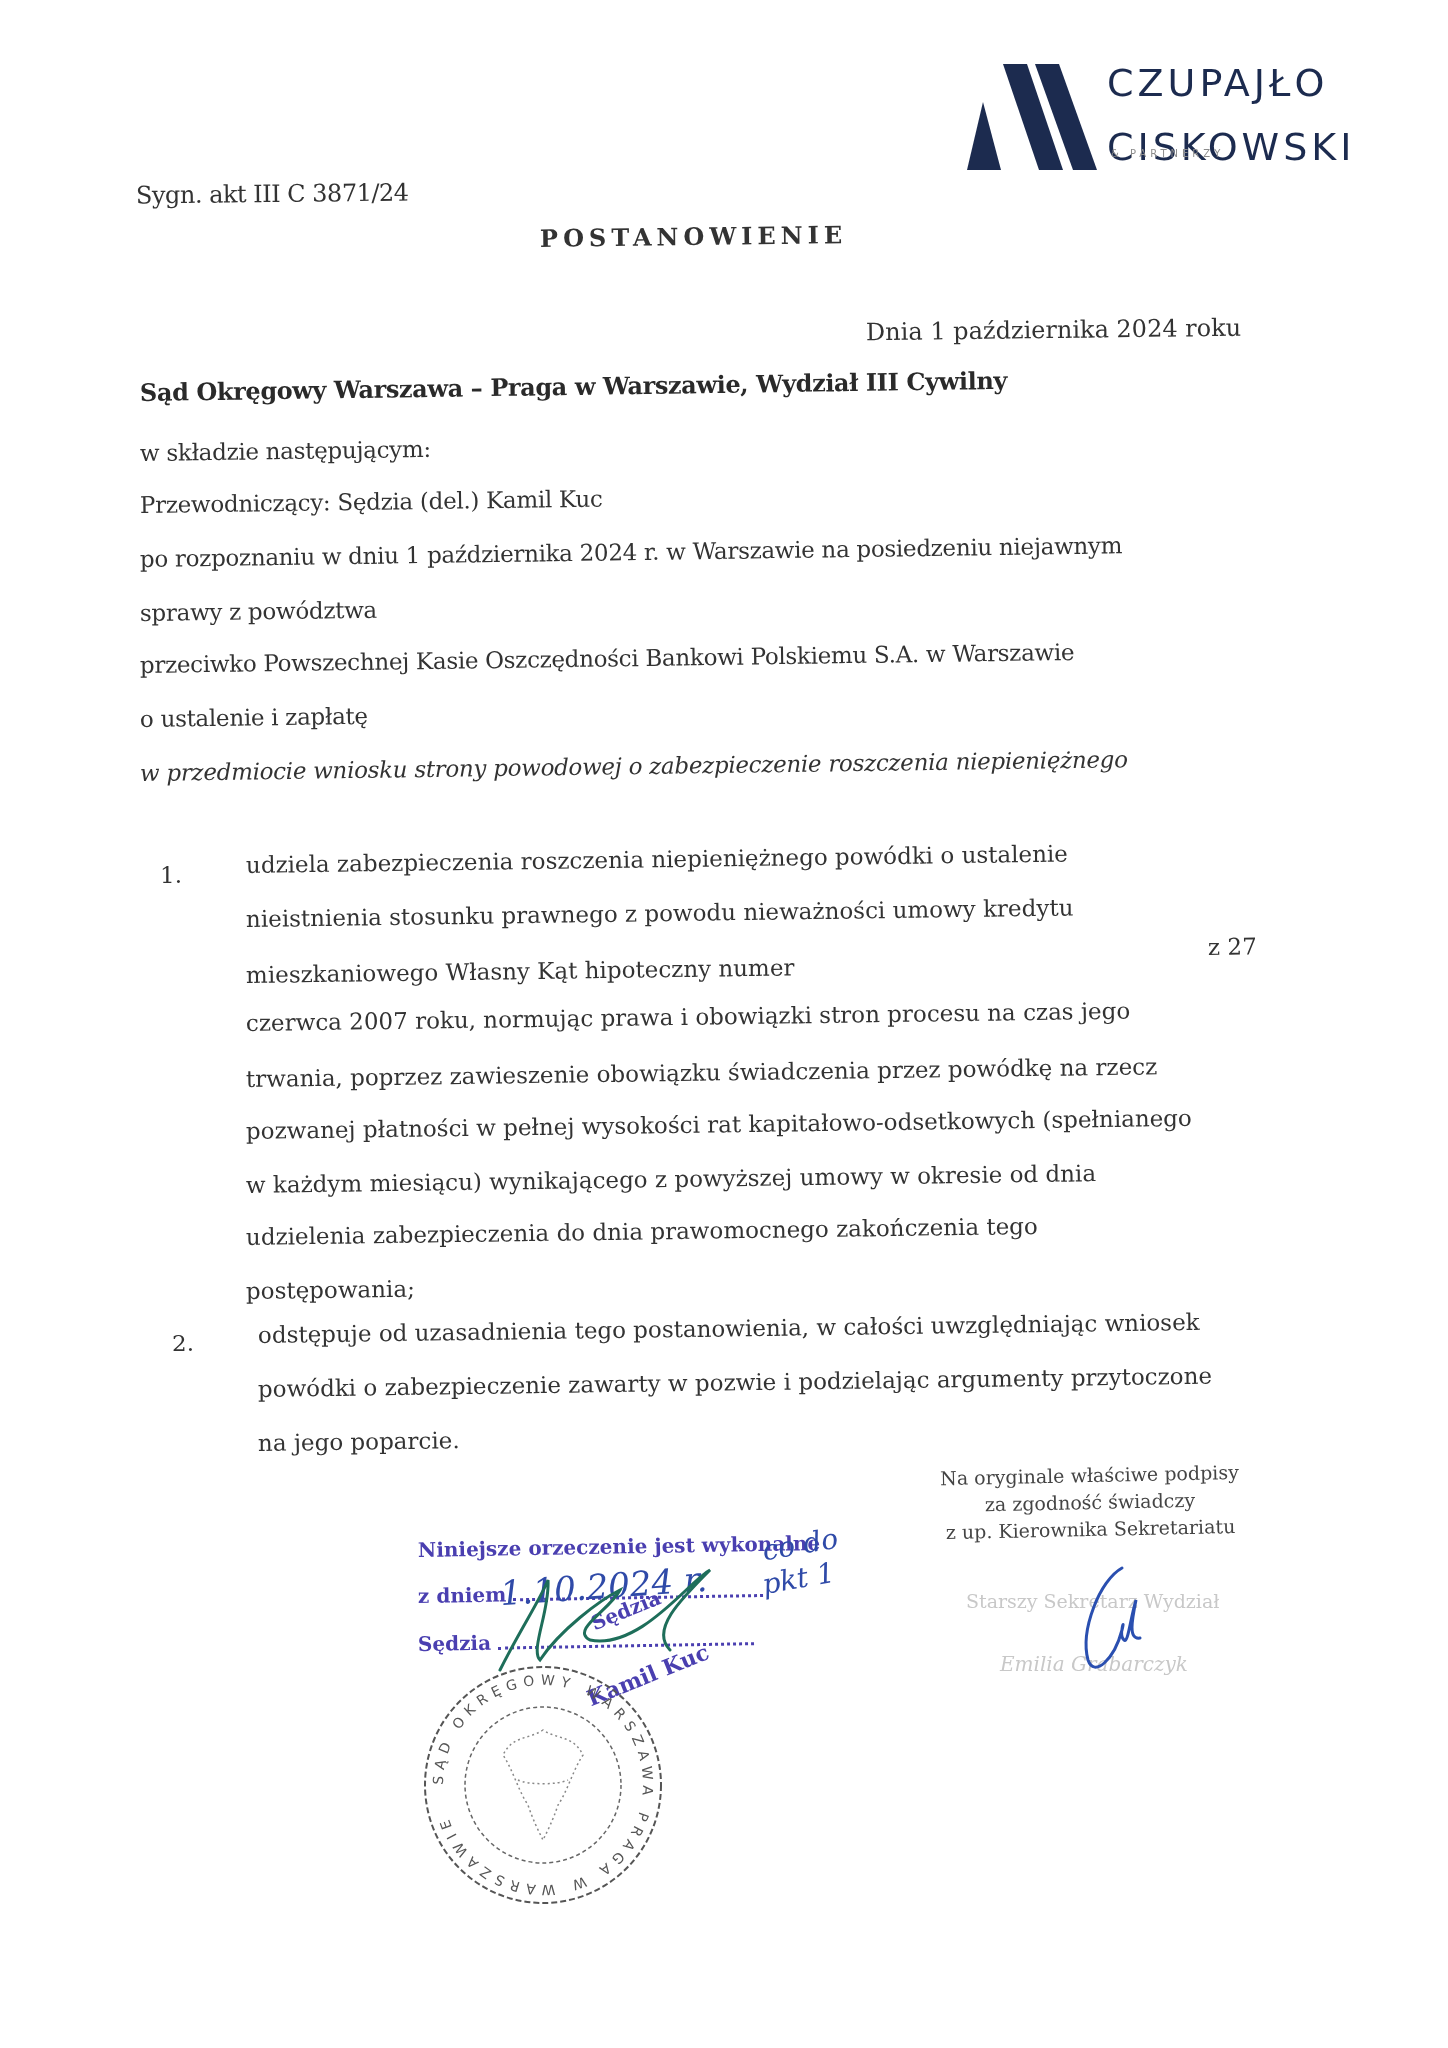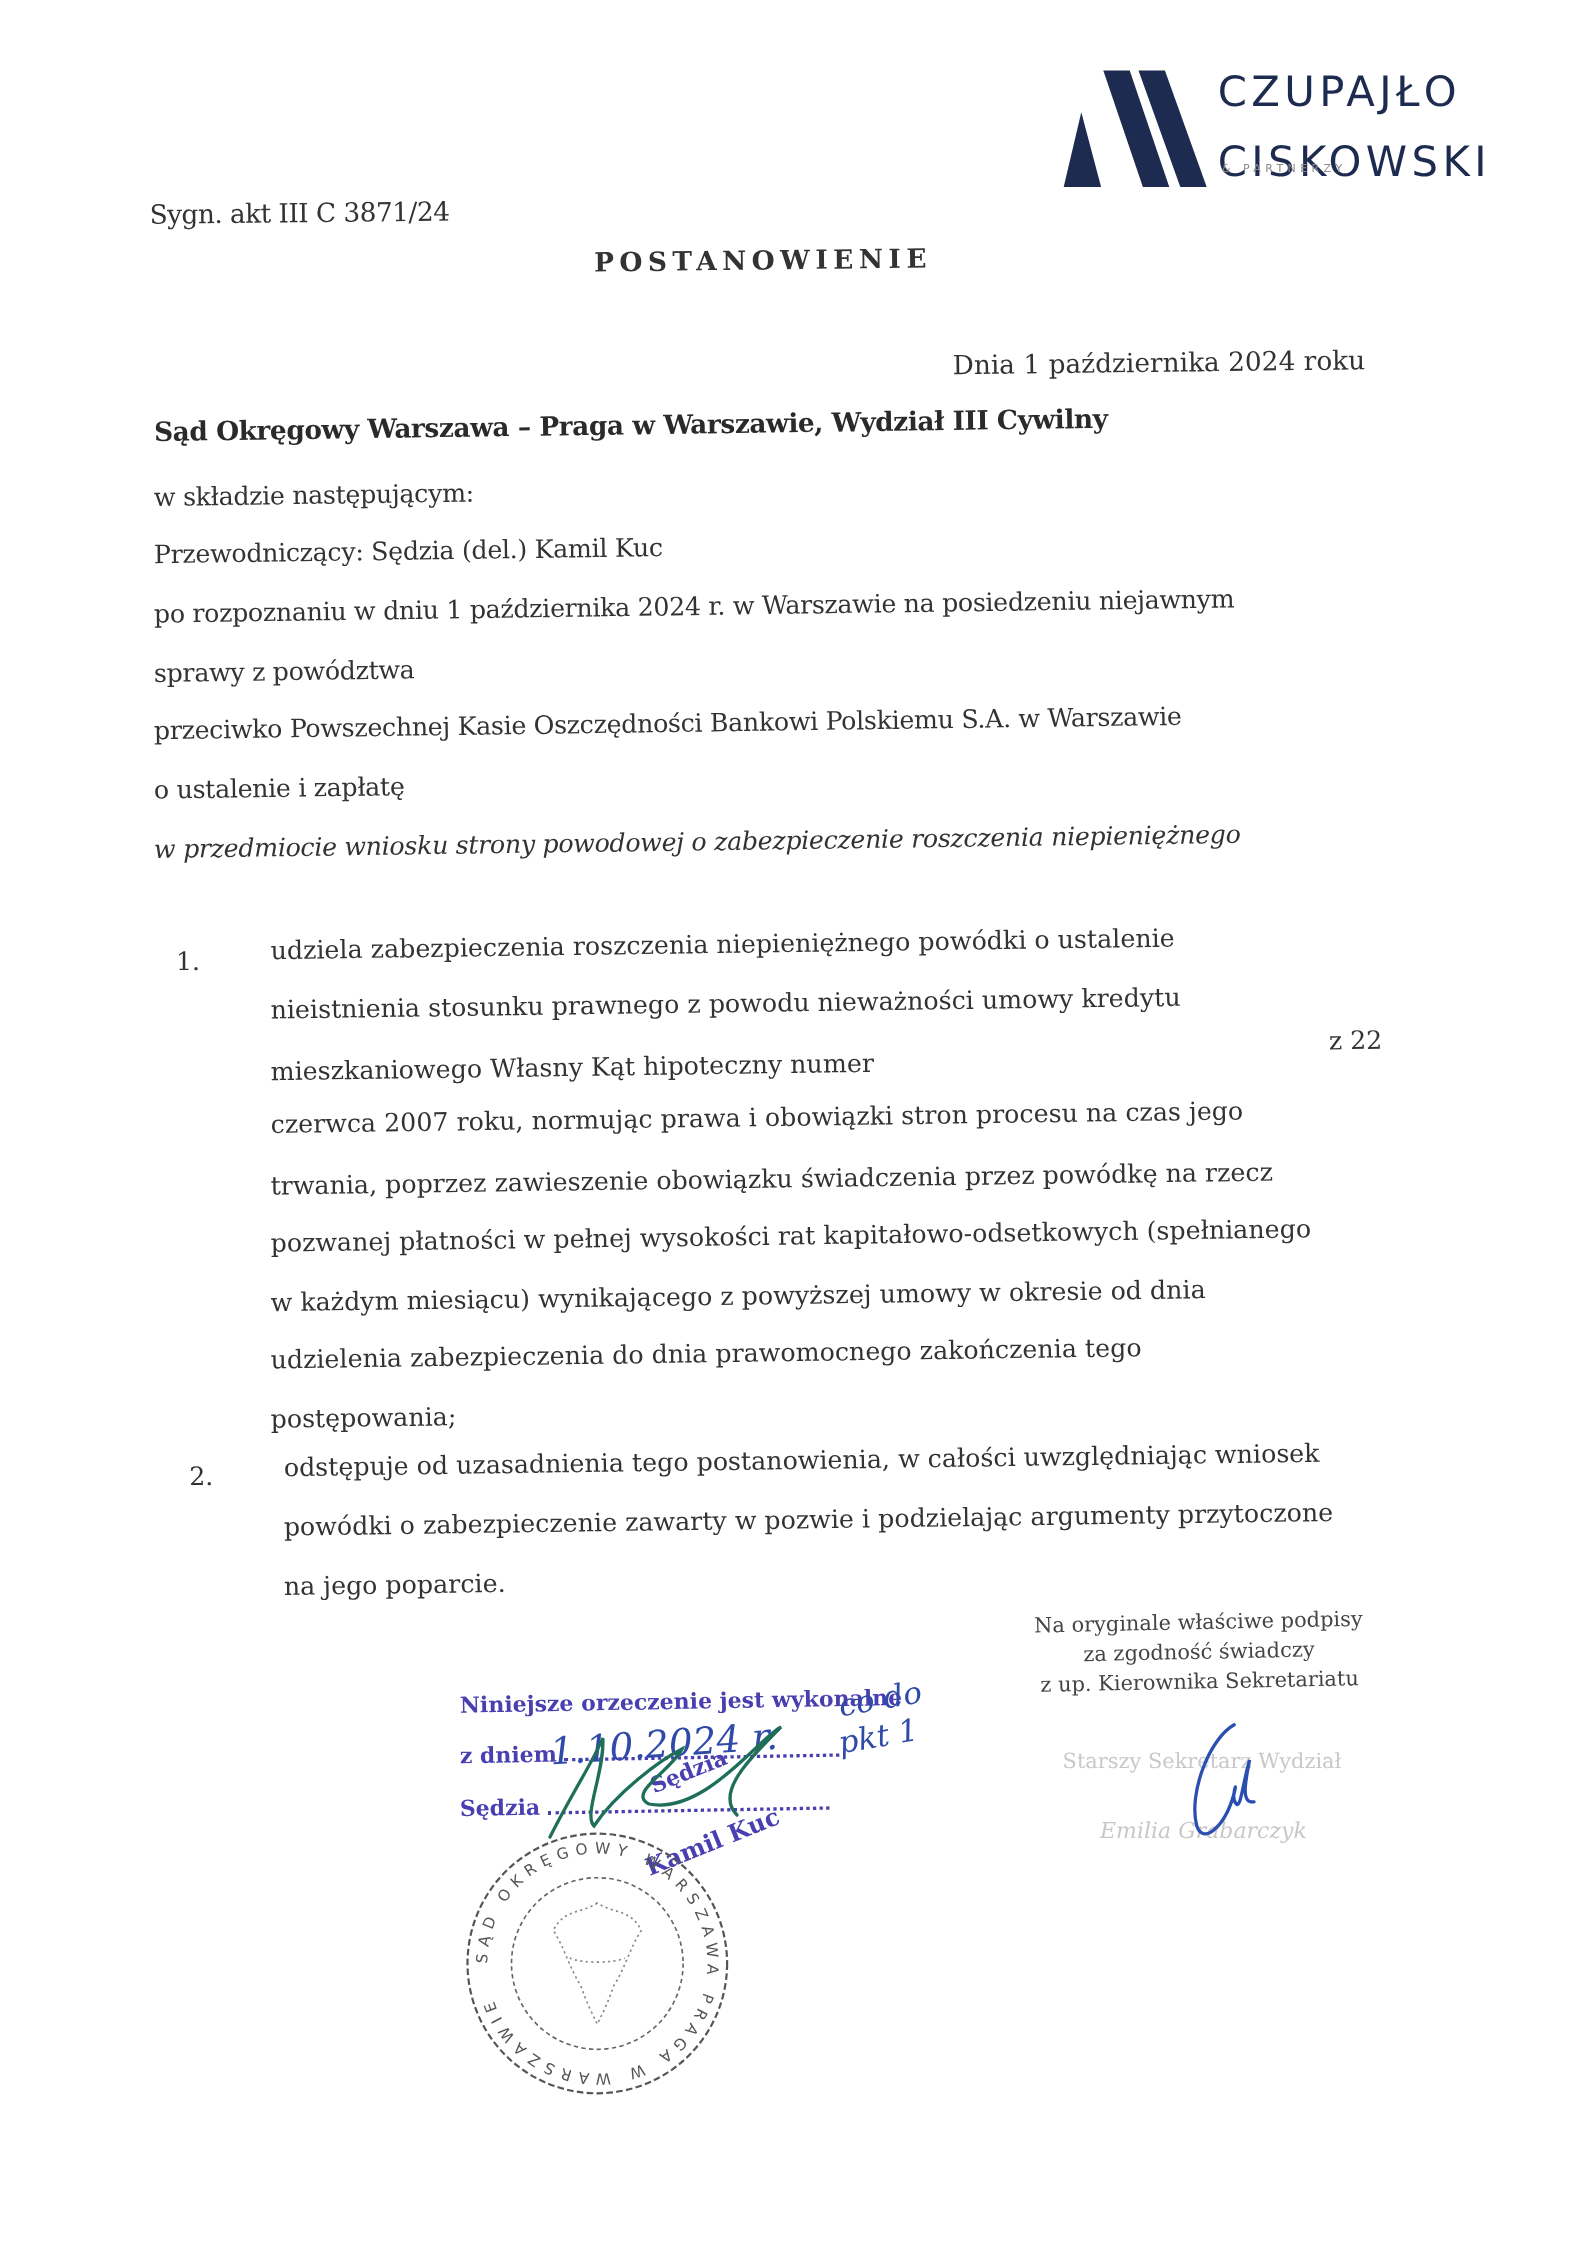--- a/index.html
+++ b/index.html
@@ -69,21 +69,21 @@
   <div class="abs line" style="left:140px; top:546px;">po rozpoznaniu w dniu 1 października 2024 r. w Warszawie na posiedzeniu niejawnym</div>
   <div class="abs line" style="left:140px; top:600px;">sprawy z powództwa</div>
   <div class="abs line" style="left:140px; top:652px;">przeciwko Powszechnej Kasie Oszczędności Bankowi Polskiemu S.A. w Warszawie</div>
   <div class="abs line" style="left:140px; top:706px;">o ustalenie i zapłatę</div>
   <div class="abs line italic" style="left:140px; top:760px;">w przedmiocie wniosku strony powodowej o zabezpieczenie roszczenia niepieniężnego</div>
 
   <div class="abs item-num" style="left:160px; top:862px;">1.</div>
   <div class="abs item-line" style="left:246px; top:852px; width:1020px;">udziela zabezpieczenia roszczenia niepieniężnego powódki o ustalenie</div>
   <div class="abs item-line" style="left:246px; top:906px; width:1020px;">nieistnienia stosunku prawnego z powodu nieważności umowy kredytu</div>
   <div class="abs item-line" style="left:246px; top:962px;">mieszkaniowego Własny Kąt hipoteczny numer</div>
-  <div class="abs item-line" style="left:1208px; top:934px;">z 22</div>
+  <div class="abs item-line" style="left:1208px; top:934px;">z 27</div>
   <div class="abs item-line" style="left:246px; top:1010px;">czerwca 2007 roku, normując prawa i obowiązki stron procesu na czas jego</div>
   <div class="abs item-line" style="left:246px; top:1066px;">trwania, poprzez zawieszenie obowiązku świadczenia przez powódkę na rzecz</div>
   <div class="abs item-line" style="left:246px; top:1118px;">pozwanej płatności w pełnej wysokości rat kapitałowo-odsetkowych (spełnianego</div>
   <div class="abs item-line" style="left:246px; top:1172px;">w każdym miesiącu) wynikającego z powyższej umowy w okresie od dnia</div>
   <div class="abs item-line" style="left:246px; top:1224px;">udzielenia zabezpieczenia do dnia prawomocnego zakończenia tego</div>
   <div class="abs item-line" style="left:246px; top:1278px;">postępowania;</div>
 
   <div class="abs item-num" style="left:172px; top:1330px;">2.</div>
   <div class="abs item-line" style="left:258px; top:1322px;">odstępuje od uzasadnienia tego postanowienia, w całości uwzględniając wniosek</div>
   <div class="abs item-line" style="left:258px; top:1376px;">powódki o zabezpieczenie zawarty w pozwie i podzielając argumenty przytoczone</div>

